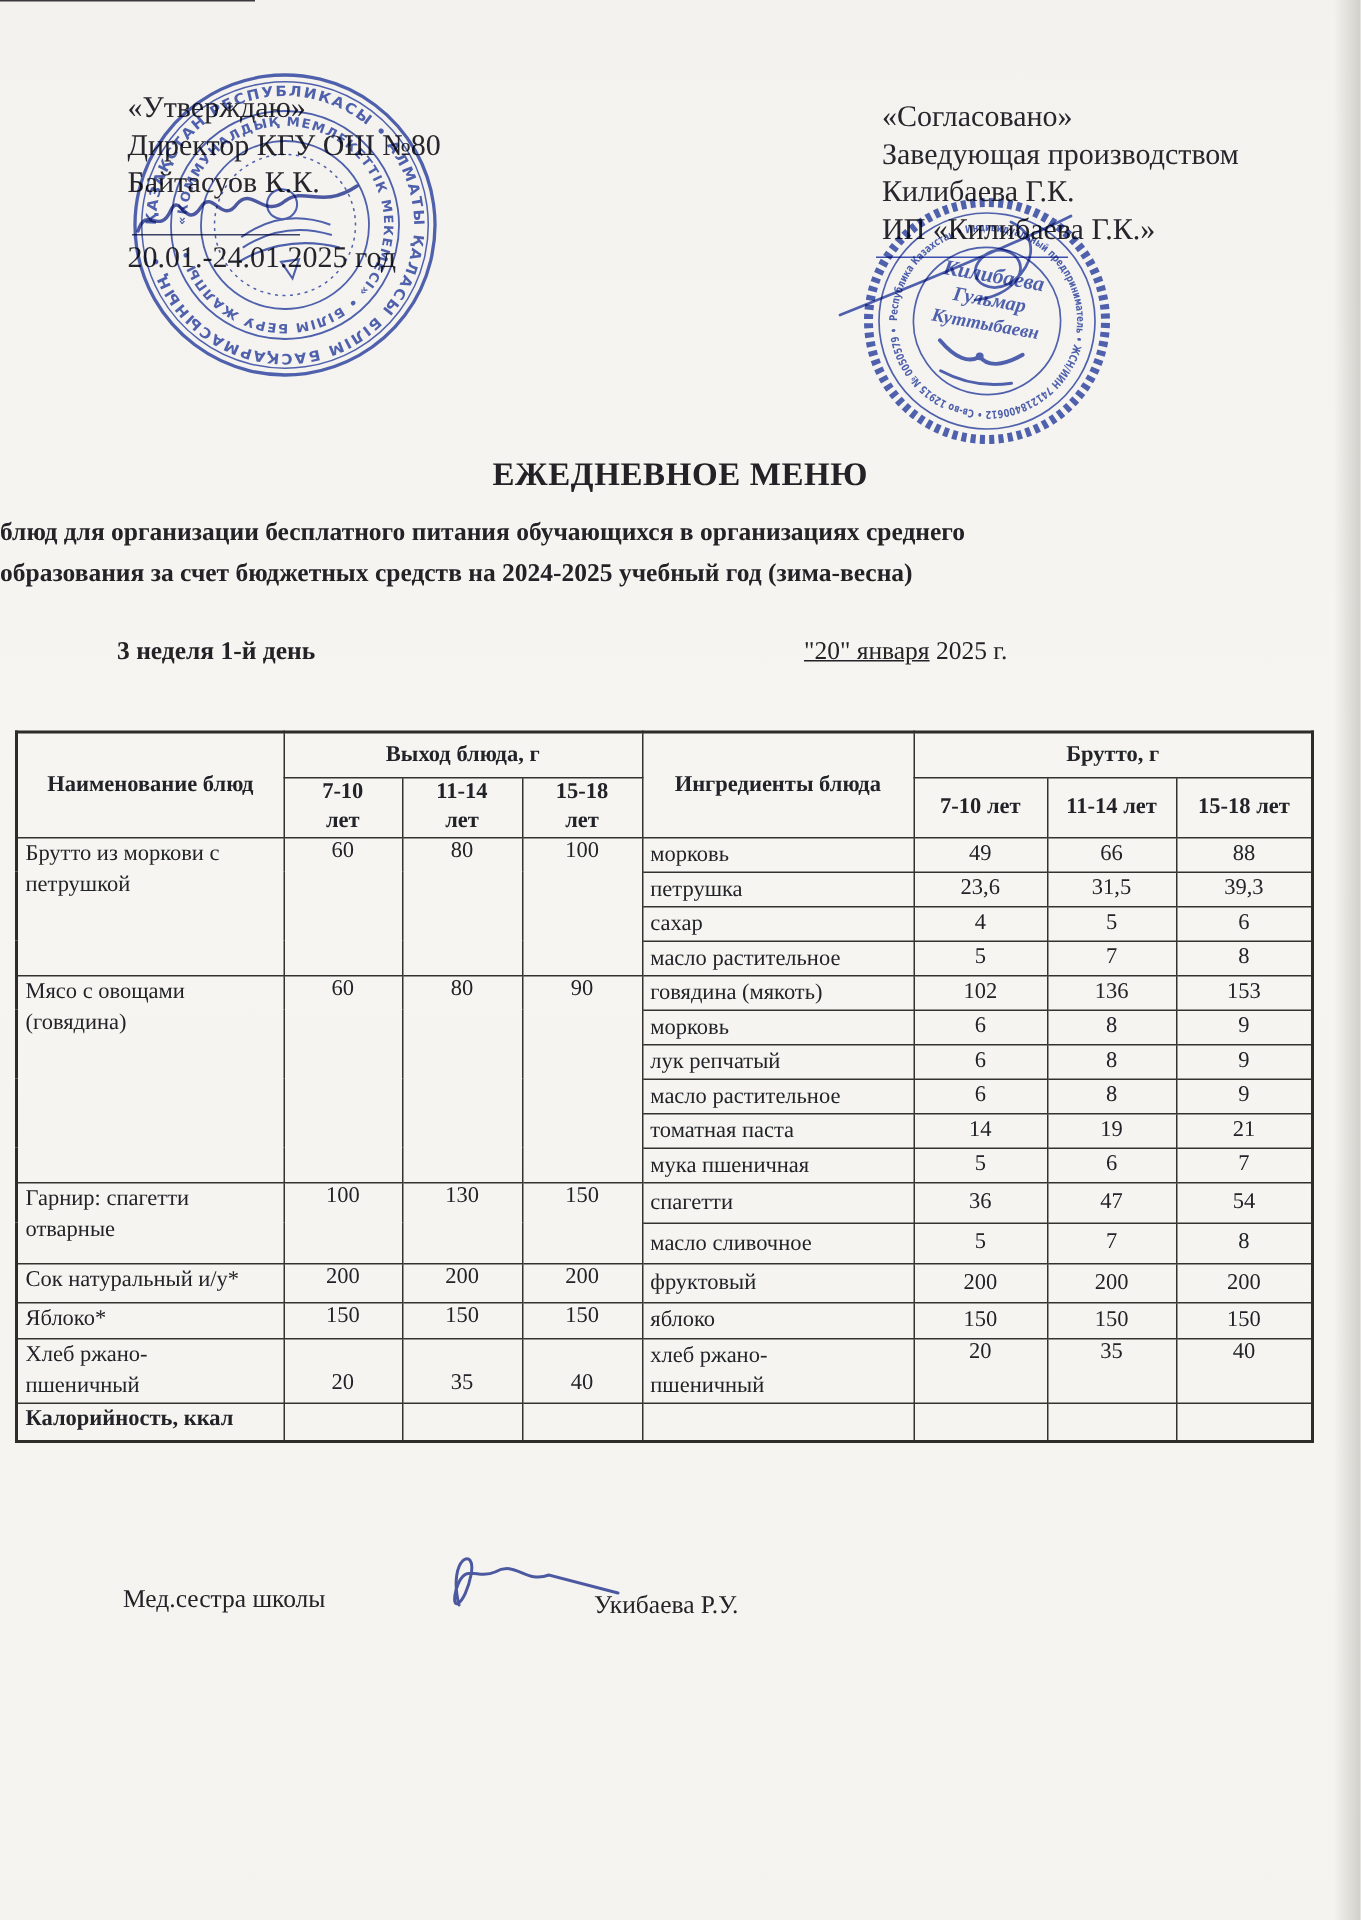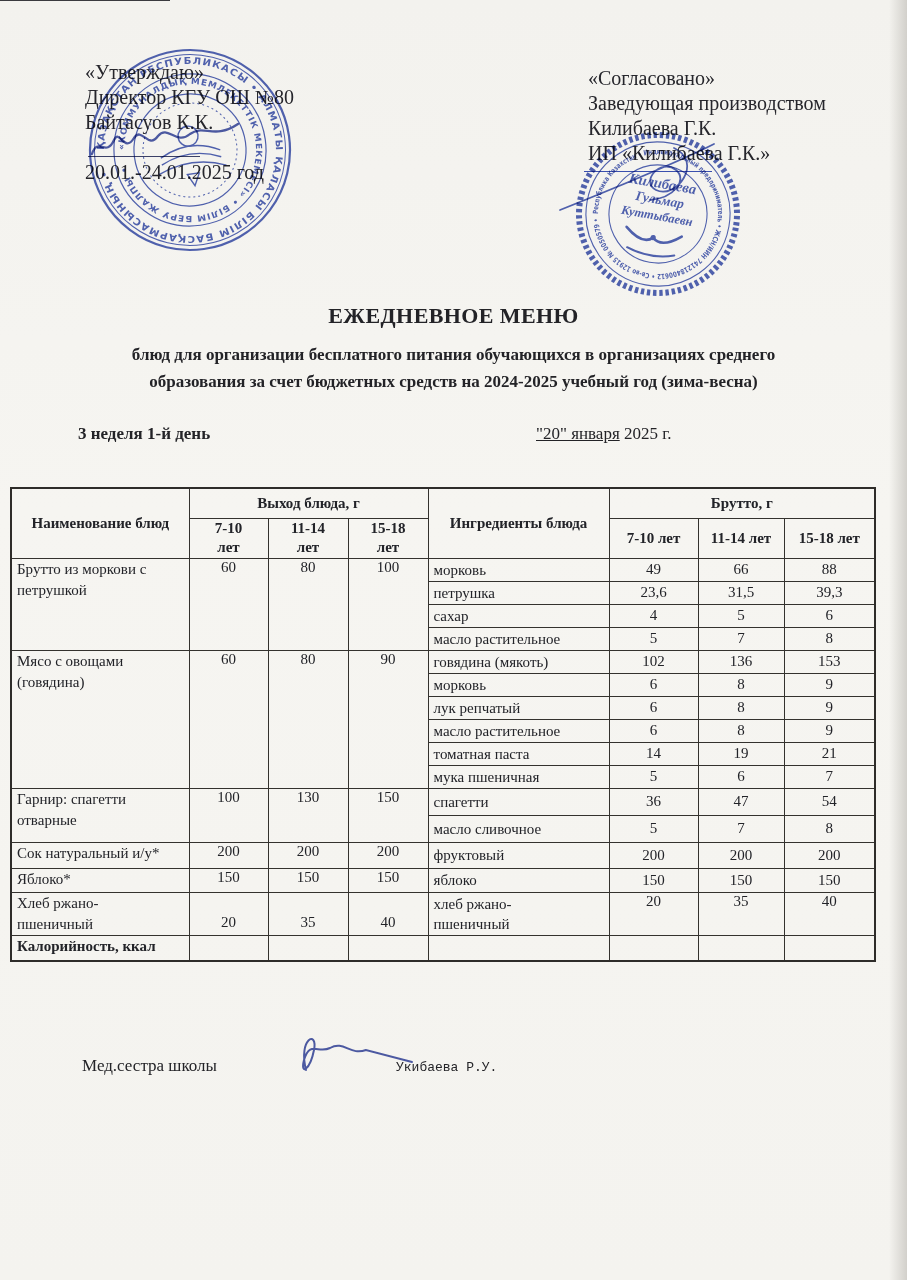--- a/index.html
+++ b/index.html
@@ -13,21 +13,21 @@
   }
   .abs{position:absolute;}
   
   .approve{font-size:20px;line-height:25px;color:#26262c;}
   .approve div{white-space:nowrap;}
   .uline{position:absolute;height:0;border-top:1.8px solid #3b4066;}
   
   .stamp,.sig{position:absolute;mix-blend-mode:multiply;opacity:.88;}
   
   .title-main{left:0;right:0;top:303px;text-align:center;font-size:22px;font-weight:bold;letter-spacing:.4px;}
-  .title-sub{left:0;right:0;top:341px;text-align:center;font-size:17px;font-weight:bold;line-height:27px;}
+  .title-sub{left:0;right:0;top:341px;font-size:17px;font-weight:bold;line-height:27px;}
   .date-left{left:78px;top:424px;font-size:17px;font-weight:bold;}
   .date-right{left:536px;top:424px;font-size:17px;}
   .date-right .u{text-decoration:underline;}
   
   .menu-wrap{left:10px;top:487px;}
   table.menu{border-collapse:collapse;table-layout:fixed;width:864px;background:transparent;}
   table.menu th, table.menu td{
     border:1.6px solid #34322e;
     font-size:15px;color:#222328;
     padding:0 5px;overflow:hidden;
@@ -37,21 +37,21 @@
   th.age-l span{display:inline-block;max-width:3em;}
   td.num{text-align:center;vertical-align:middle;}
   td.outv{text-align:center;vertical-align:top;padding-top:3px;}
   td.outv.vb{vertical-align:bottom;padding-bottom:4px;}
   td.dish{vertical-align:top;text-align:left;white-space:pre-line;line-height:21px;padding-top:2px;font-size:15.5px;}
   td.ing{text-align:left;vertical-align:middle;white-space:pre-line;line-height:20px;font-size:15.5px;}
   td.kcal{font-weight:bold;font-size:15.5px;}
   td.gtop{vertical-align:top;padding-top:2px;}
   
   .foot-label{left:82px;top:1056px;font-size:17px;}
-  .foot-name{left:396px;top:1060px;font-size:13px;font-family:Liberation Mono, monospace;}
+  .foot-name{left:396px;top:1060px;font-size:17px;}
   .foot-rule{left:221px;top:1078px;width:170px;border-top:1.6px solid #3a3a3e;}
 </style>
 </head>
 <body>
 
 <div class="abs approve" style="left:85px;top:60px;">
   <div>«Утверждаю»</div>
   <div>Директор КГУ ОШ №80</div>
   <div>Байтасуов К.К.</div>
 </div>

